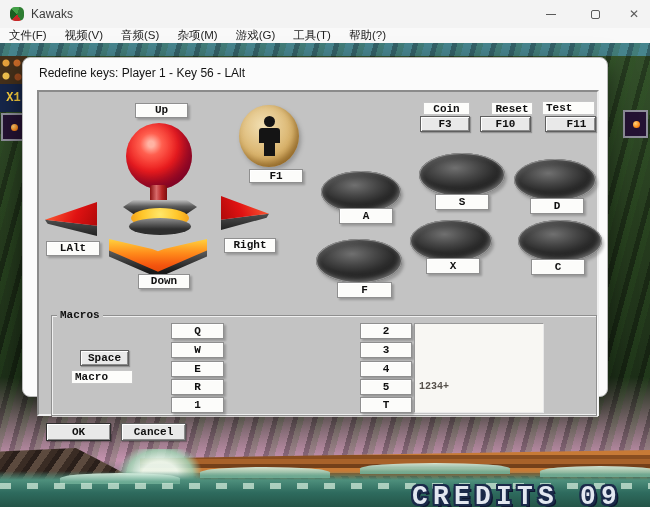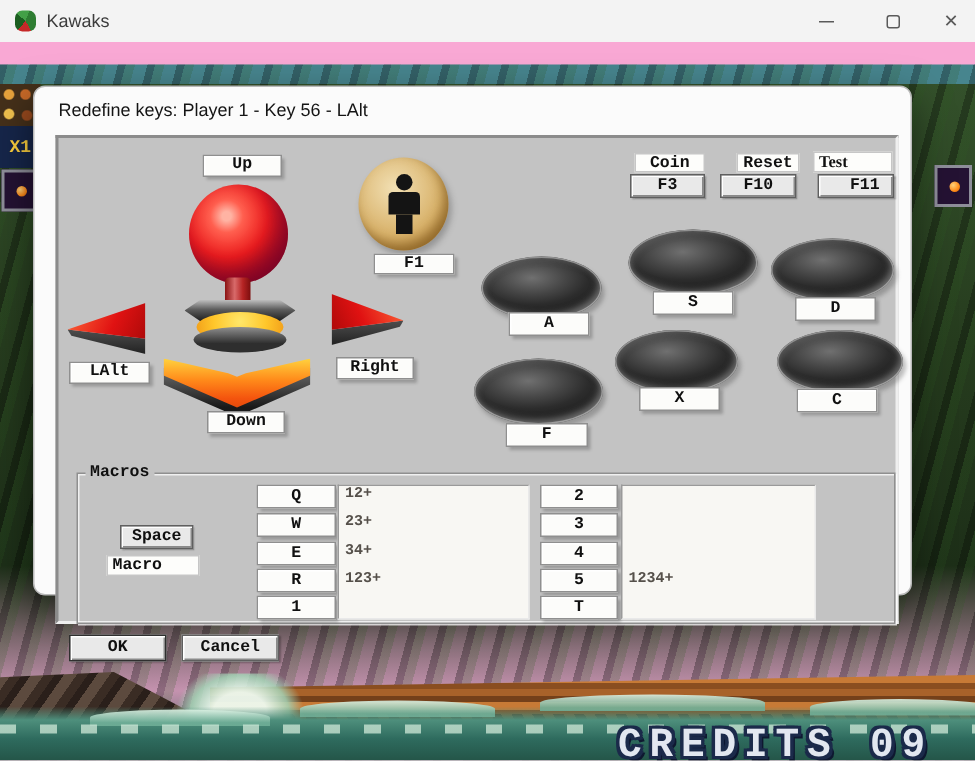--- a/index.html
+++ b/index.html
@@ -134,20 +134,29 @@
         <span class="bar"></span>
       </div>
     <div class="wincap" style="left:582px;">
         <span class="box"></span>
       </div>
     <div class="wincap" style="left:621px;">
         <span>✕</span>
       </div>
   </div>
 
+  <div id="menubar">
+    <span class="menu-item">文件(F)</span>
+    <span class="menu-item">视频(V)</span>
+    <span class="menu-item">音频(S)</span>
+    <span class="menu-item">杂项(M)</span>
+    <span class="menu-item">游戏(G)</span>
+    <span class="menu-item">工具(T)</span>
+    <span class="menu-item">帮助(?)</span>
+  </div>
 
   <div id="scene">
     <div class="texture"></div>
     <div id="hud-sprites"></div>
     <div id="hud-x1">X1</div>
     <div class="item-box" style="left:1px; top:70px;">
         <div class="dot"></div>
       </div>
     <div class="item-box" style="left:623px; top:67px;">
         <div class="dot"></div>
@@ -199,21 +208,21 @@
         <div class="head"></div>
         <div class="torso"></div>
         <div class="legs"></div>
       </div>
       <div class="key-btn" style="left:210px; top:77px; width:54px; height:14px;">F1</div>
 
       <div class="sys-field" style="left:384px; top:10px; width:47px; height:13px;">Coin</div>
       <div class="raised" style="left:381px; top:24px; width:50px; height:16px; line-height:14px;">F3</div>
       <div class="sys-field" style="left:442px; top:10px; width:42px; height:13px;margin-left:10px;">Reset</div>
       <div class="raised" style="left:441px; top:24px; width:51px; height:16px; line-height:14px;">F10</div>
-      <div class="sys-field" style="left:503px; top:9px; width:53px; height:14px; text-align:left; padding-left:3px;font-family:Liberation Serif, serif;">Test</div>
+      <div class="sys-field" style="left:503px; top:9px; width:53px; height:14px; text-align:left; padding-left:3px;">Test</div>
       <div class="raised" style="left:506px; top:24px; width:51px; height:16px; line-height:14px;padding-left:12px;">F11</div>
 
       <div class="pad" style="left:282px; top:79px; width:80px; height:42px;"></div>
       <div class="key-btn" style="left:300px; top:116px; width:54px; height:16px; line-height:14px;">A</div>
 
       <div class="pad" style="left:380px; top:61px; width:86px; height:44px;"></div>
       <div class="key-btn" style="left:396px; top:102px; width:54px; height:16px; line-height:14px;">S</div>
 
       <div class="pad" style="left:475px; top:67px; width:82px; height:42px;"></div>
       <div class="key-btn" style="left:491px; top:106px; width:54px; height:16px; line-height:14px;">D</div>
@@ -232,27 +241,20 @@
       </div>
       <div class="raised" style="left:41px; top:258px; width:49px; height:16px; line-height:14px;">Space</div>
       <div class="sys-field" style="left:32px; top:278px; width:62px; height:14px; text-align:left; padding-left:3px;">Macro</div>
 
       <div class="key-btn" style="left:132px; top:231px; width:53px; height:16px; line-height:14px;">Q</div>
       <div class="key-btn" style="left:132px; top:250px; width:53px; height:16px; line-height:14px;">W</div>
       <div class="key-btn" style="left:132px; top:269px; width:53px; height:16px; line-height:14px;">E</div>
       <div class="key-btn" style="left:132px; top:287px; width:53px; height:16px; line-height:14px;">R</div>
       <div class="key-btn" style="left:132px; top:305px; width:53px; height:16px; line-height:14px;">1</div>
 
-      <div class="macro-area" style="left:186px; top:231px; width:128px; height:90px;">
-        <div class="macro-line">12+</div>
-        <div class="macro-line">23+</div>
-        <div class="macro-line">34+</div>
-        <div class="macro-line">123+</div>
-        <div class="macro-line"></div>
-      </div>
 
       <div class="key-btn" style="left:321px; top:231px; width:52px; height:16px; line-height:14px;">2</div>
       <div class="key-btn" style="left:321px; top:250px; width:52px; height:16px; line-height:14px;">3</div>
       <div class="key-btn" style="left:321px; top:269px; width:52px; height:16px; line-height:14px;">4</div>
       <div class="key-btn" style="left:321px; top:287px; width:52px; height:16px; line-height:14px;">5</div>
       <div class="key-btn" style="left:321px; top:305px; width:52px; height:16px; line-height:14px;">T</div>
 
       <div class="macro-area" style="left:375px; top:231px; width:130px; height:90px;">
         <div class="macro-line"></div>
         <div class="macro-line"></div>

